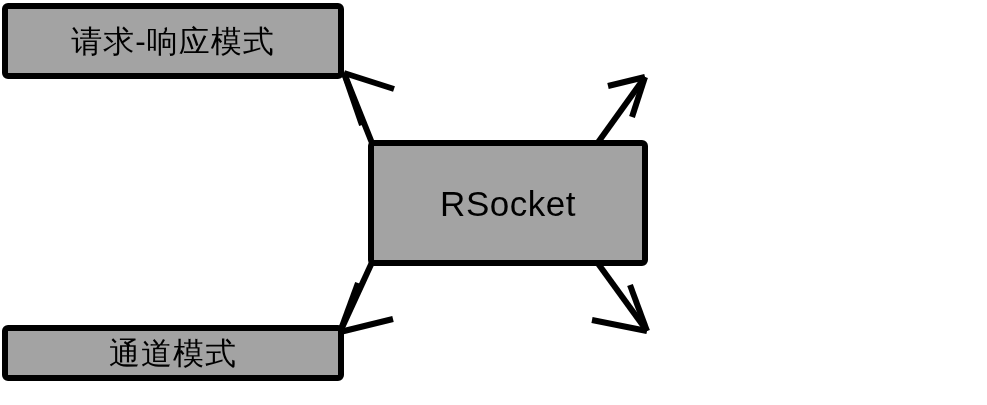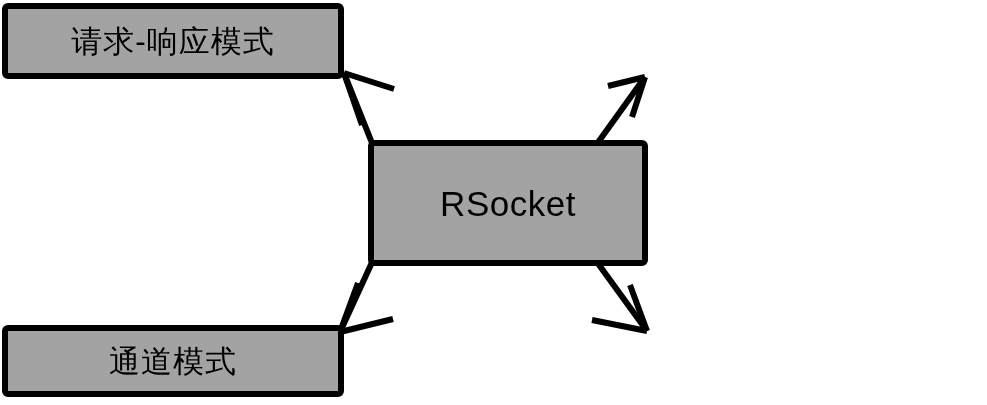--- a/index.html
+++ b/index.html
@@ -56,21 +56,21 @@
   .label-latin {
     font-family: "Liberation Sans", "DejaVu Sans", sans-serif;
     font-size: 35px;
     letter-spacing: 0.5px;
   }
 
   
   #node-request-response      { left: 2px;   top: 3px;   width: 342px; height: 76px; }
   #node-request-stream        { left: 645px; top: 3px;   width: 339px; height: 76px; }
   #node-rsocket               { left: 368px; top: 140px; width: 280px; height: 126px; }
-  #node-channel               { left: 2px;   top: 325px; width: 342px; height: 72px; }
+  #node-channel               { left: 2px;   top: 325px; width: 342px; height: 56px; }
   #node-fire-and-forget       { left: 645px; top: 325px; width: 339px; height: 76px; }
 </style>
 </head>
 <body>
 
 <div id="diagram-root">
 
   <svg id="arrow-layer" viewBox="0 0 987 405" width="987" height="405" xmlns="http://www.w3.org/2000/svg">
 
     <g stroke="#000000" stroke-width="6" fill="none" stroke-linecap="butt">

